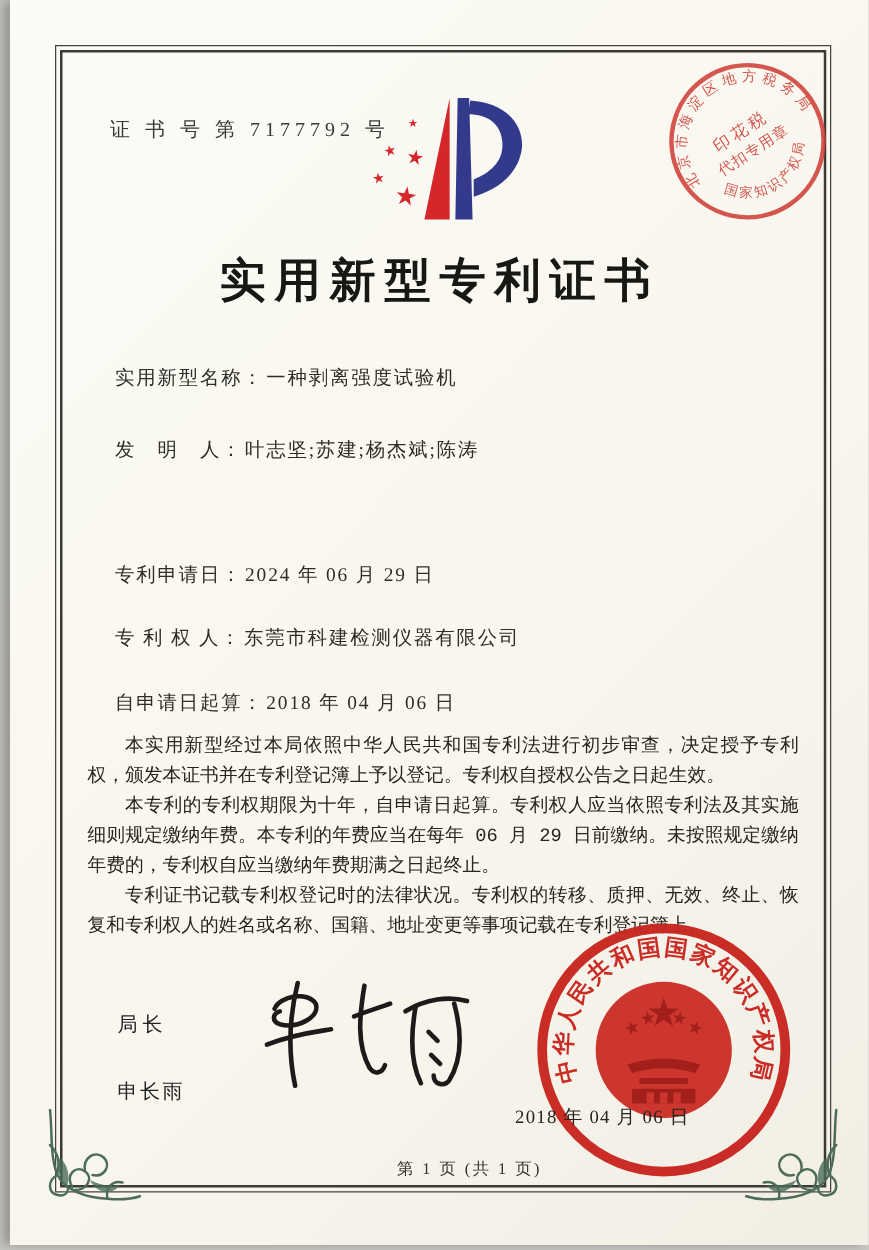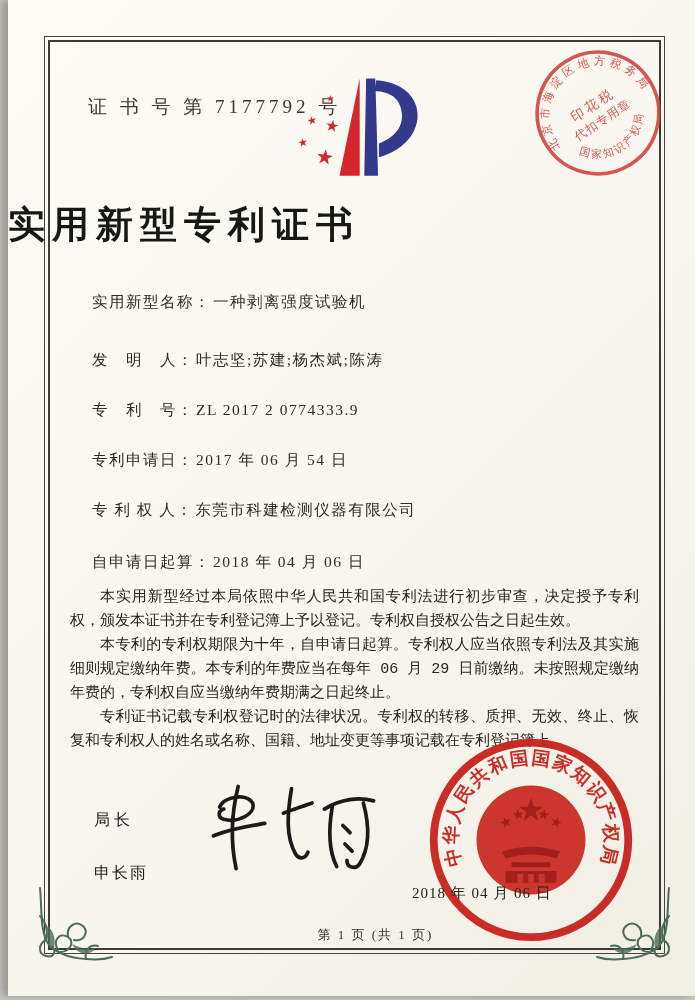--- a/index.html
+++ b/index.html
@@ -16,25 +16,25 @@
   .frame-outer{
     position:absolute;left:36px;top:36px;right:30px;bottom:42px;
     border:1px solid #46443e;
   }
   .frame-inner{
     position:absolute;inset:3px;
     border:2px solid #3c3a34;
   }
   .cert-number{
     position:absolute;left:80px;top:94px;
-    font-size:19px;letter-spacing:4px;color:#3a3934;white-space:nowrap;
+    font-size:16px;letter-spacing:4px;color:#3a3934;white-space:nowrap;
   }
   .logo{position:absolute;left:282px;top:72px;width:133px;height:112px;}
   .title{
-    position:absolute;left:0;right:0;top:200px;text-align:left;
+    position:absolute;left:0;right:0;top:200px;text-align:center;
     font-size:37px;font-weight:600;letter-spacing:7px;color:#171713;white-space:nowrap;
   }
   .field{
     position:absolute;left:84px;right:56px;
     font-size:15.5px;letter-spacing:1.5px;color:#2e2d28;white-space:nowrap;
   }
   .field .lbl{margin-right:2px;}
   .paras{
     position:absolute;left:62px;right:56px;top:586px;
     font-size:15px;line-height:24px;color:#26251f;text-align:justify;
@@ -89,25 +89,22 @@
   </svg>
 
   <div class="title">实用新型专利证书</div>
 
   <div class="field" style="top:292px">
     <span class="lbl">实用新型名称：</span><span>一种剥离强度试验机</span>
   </div>
   <div class="field" style="top:350px">
     <span class="lbl">发　明　人：</span><span>叶志坚;苏建;杨杰斌;陈涛</span>
   </div>
-  <div class="field" style="top:400px">
-    <span class="lbl">专　利　号：</span><span>ZL 2017 2 0774333.9</span>
-  </div>
   <div class="field" style="top:450px">
-    <span class="lbl">专利申请日：</span><span>2017 年 06 月 54 日</span>
+    <span class="lbl">专利申请日：</span><span>2024 年 06 月 29 日</span>
   </div>
   <div class="field" style="top:500px">
     <span class="lbl">专 利 权 人：</span><span>东莞市科建检测仪器有限公司</span>
   </div>
   <div class="field" style="top:552px">
     <span class="lbl">自申请日起算：</span><span>2018 年 04 月 06 日</span>
   </div>
 
   <div class="paras">
     <p>本实用新型经过本局依照中华人民共和国专利法进行初步审查，决定授予专利权，颁发本证书并在专利登记簿上予以登记。专利权自授权公告之日起生效。</p>

